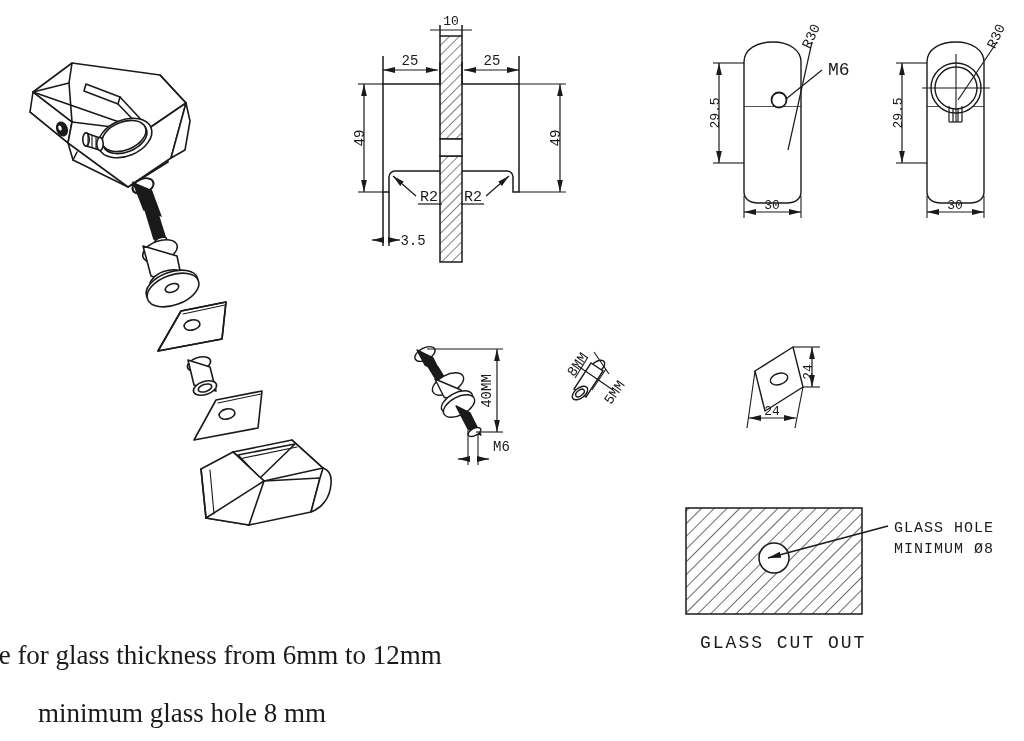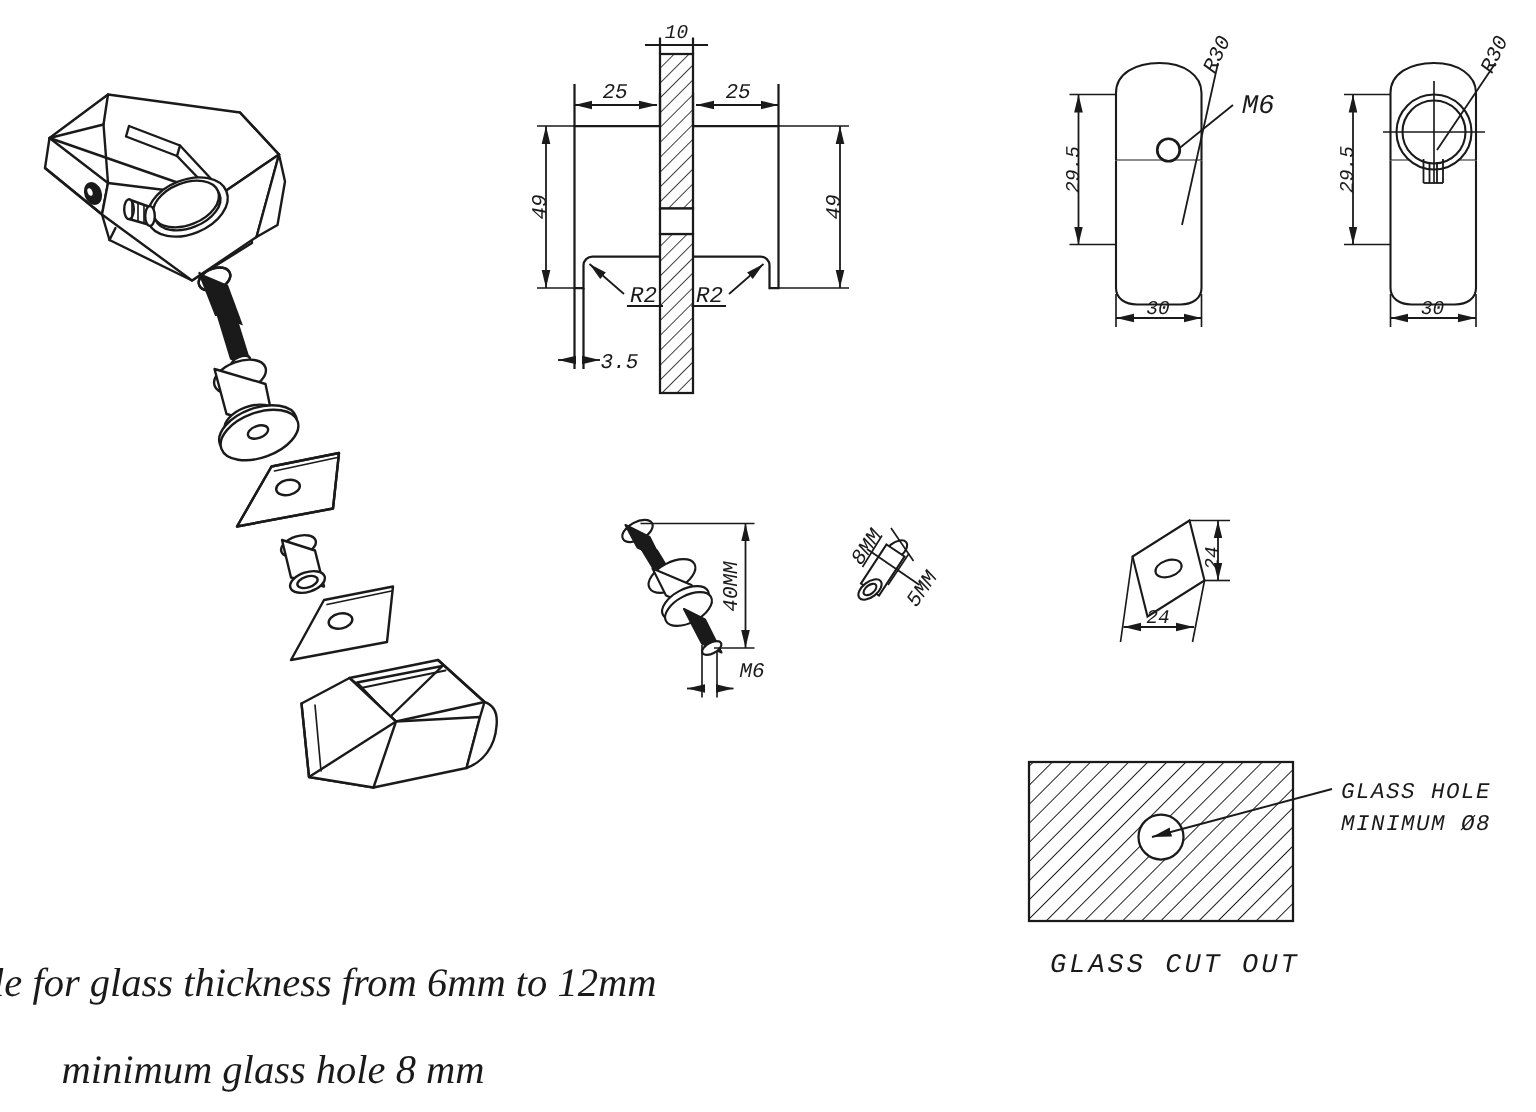--- a/index.html
+++ b/index.html
@@ -8,21 +8,20 @@
     padding: 0;
     background: #ffffff;
   }
   #sheet {
     position: relative;
     width: 1024px;
     height: 741px;
     background: #ffffff;
     overflow: hidden;
     font-family: "Liberation Sans", sans-serif;
-    font-style: italic;
   }
   svg.layer {
     position: absolute;
     left: 0;
     top: 0;
     width: 1024px;
     height: 741px;
     overflow: visible;
   }
   .note-text {

